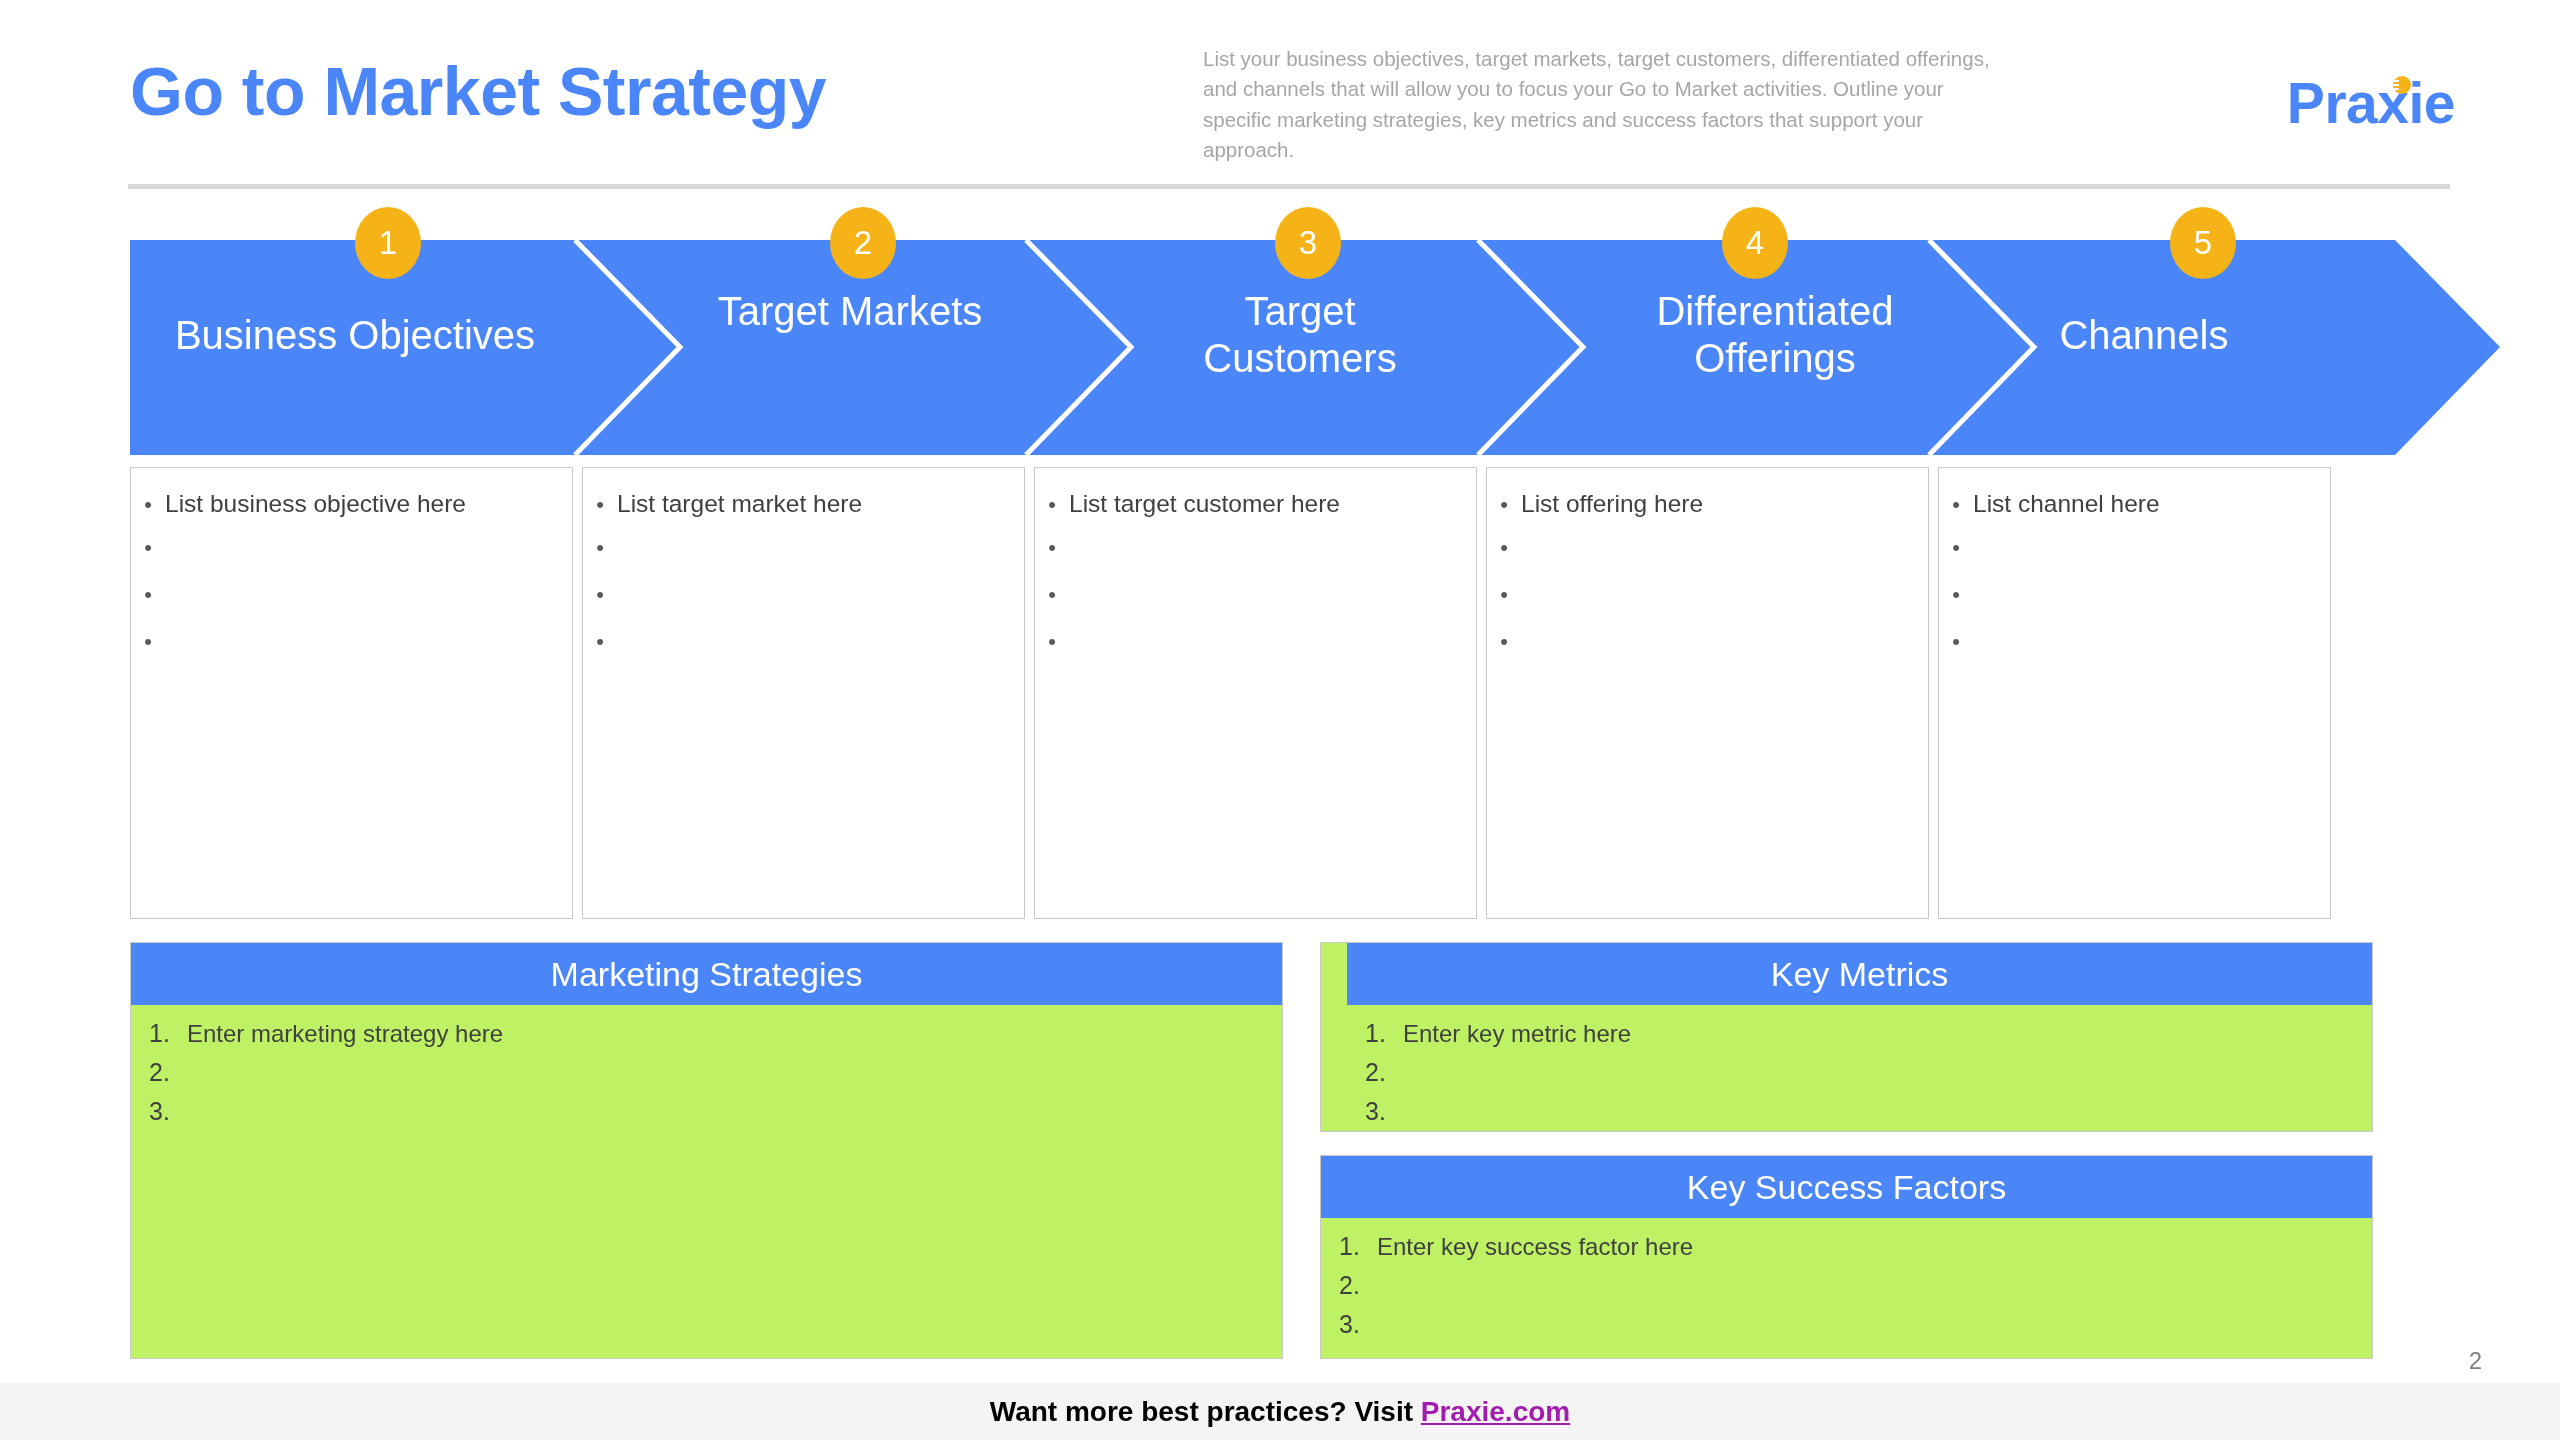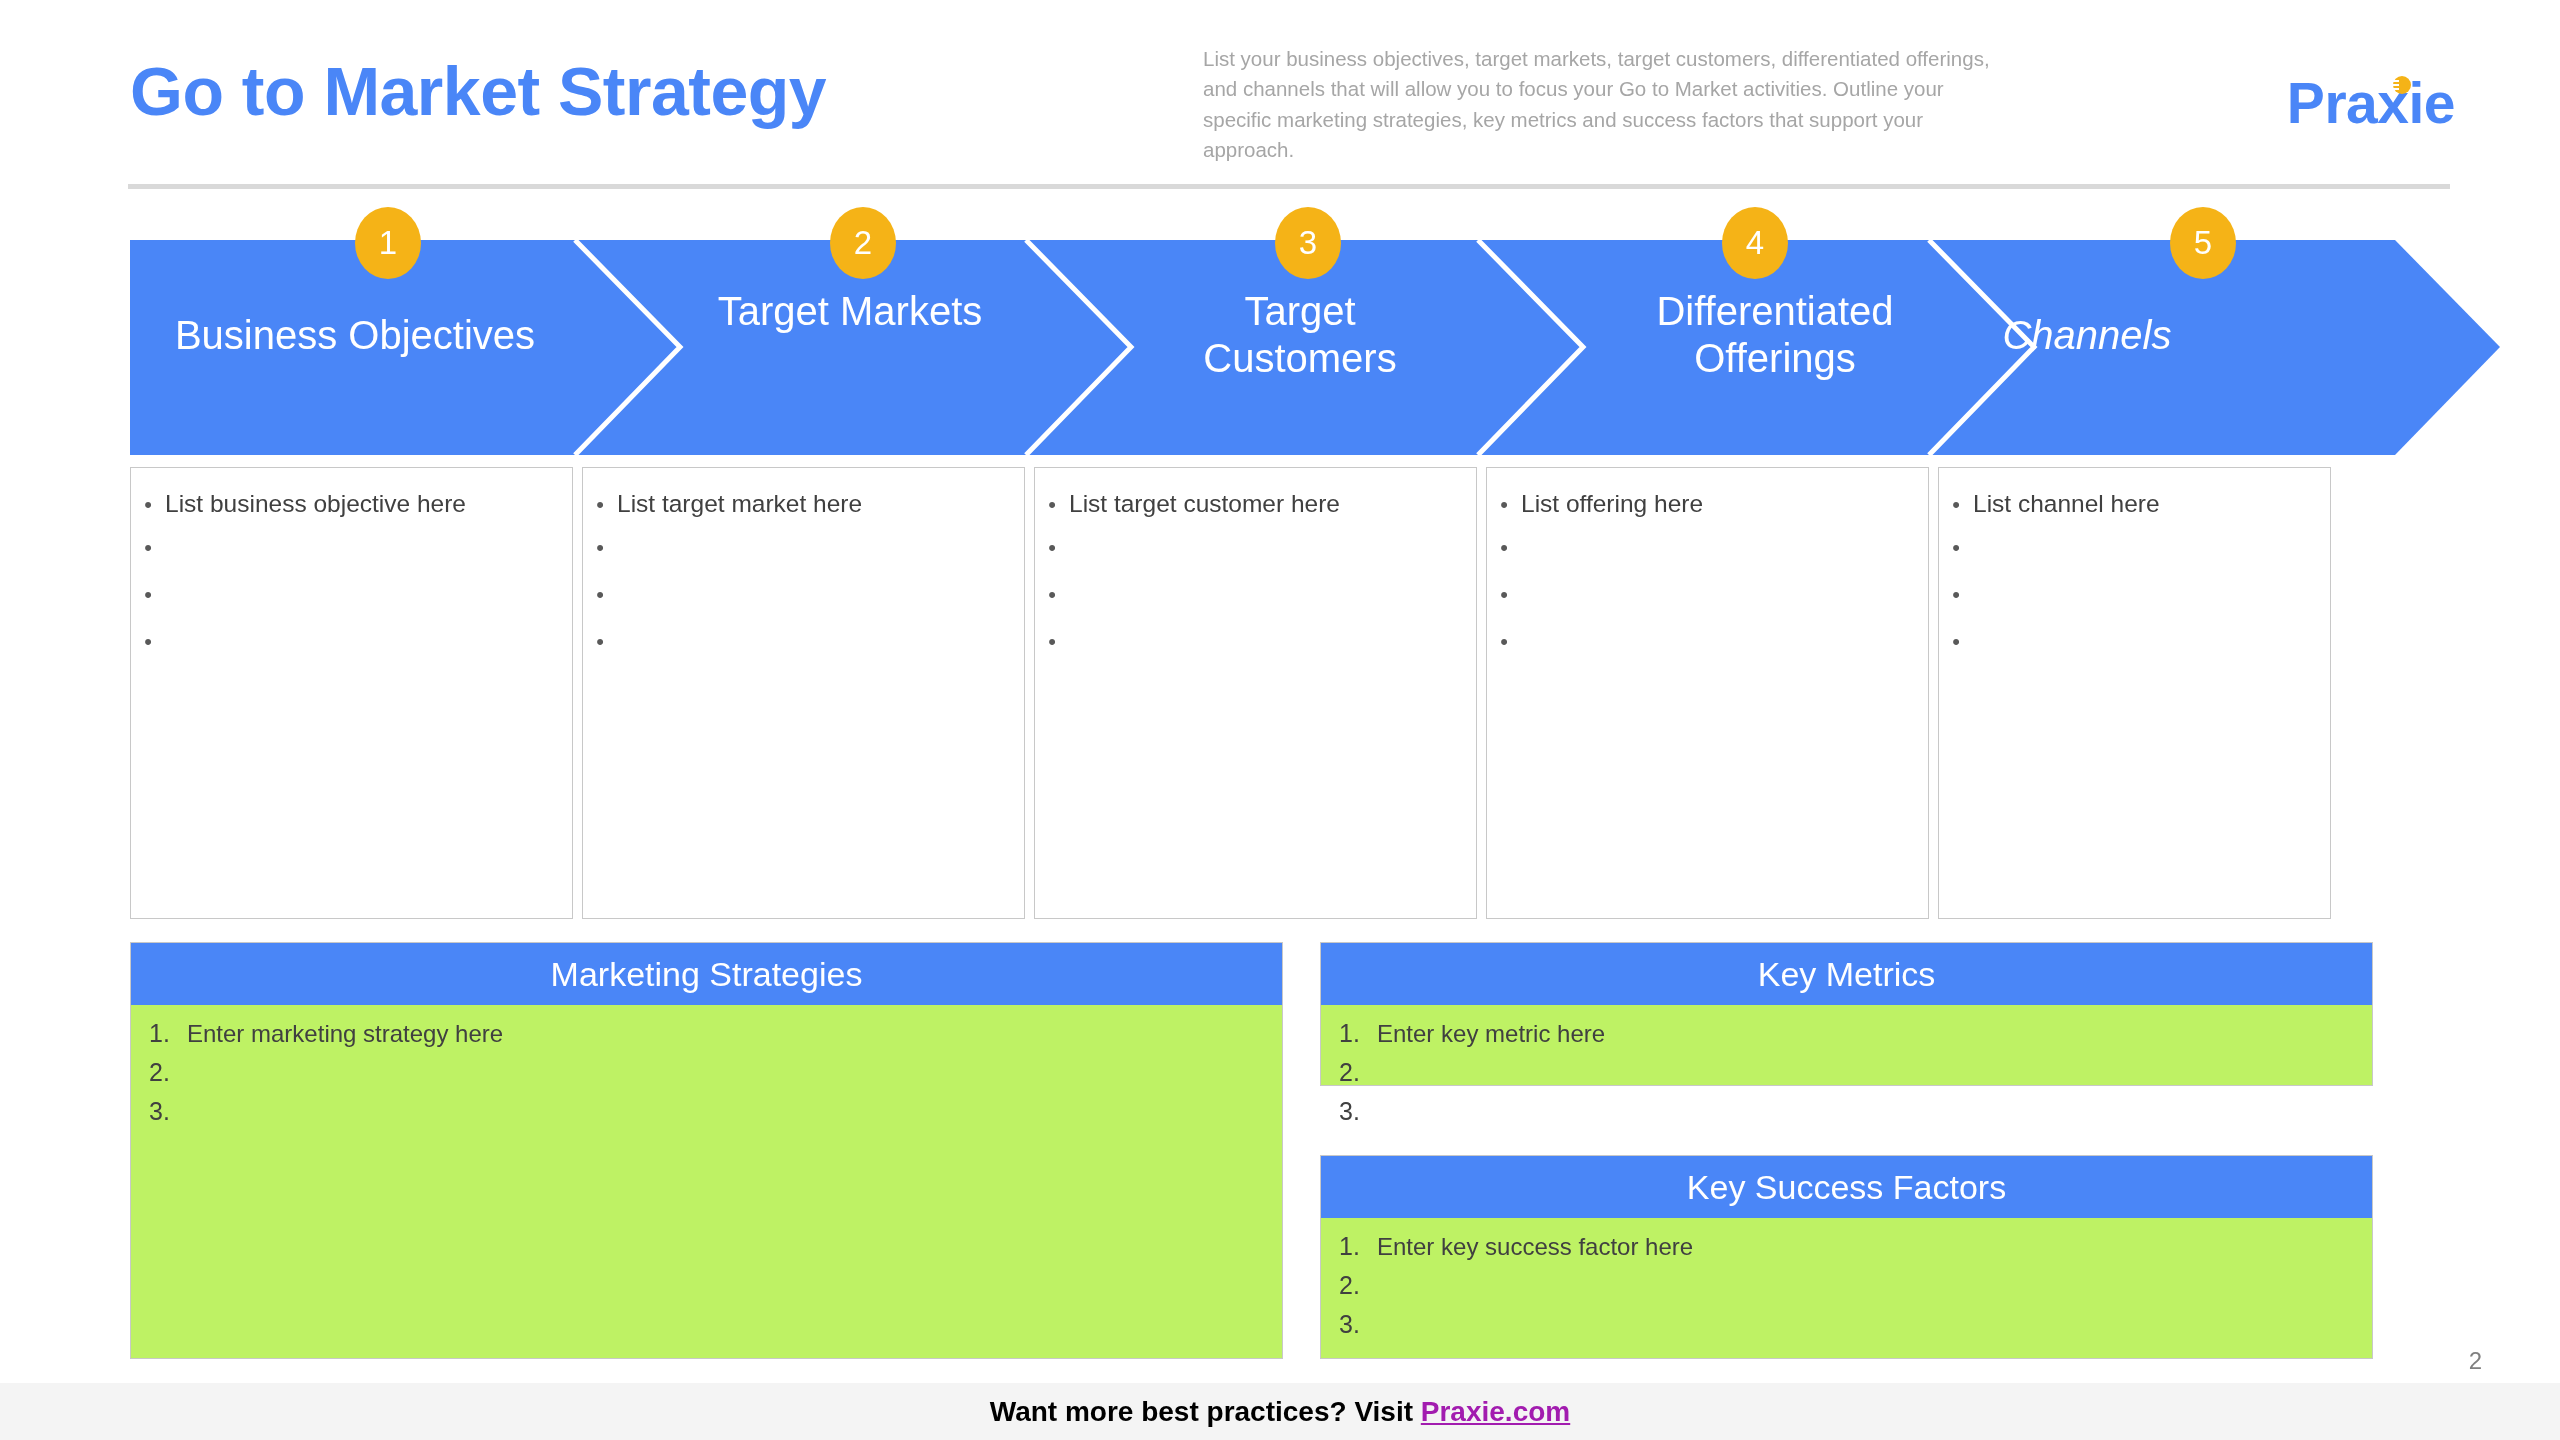--- a/index.html
+++ b/index.html
@@ -154,21 +154,21 @@
       <polyline points="1026,0 1131,107 1026,215"></polyline>
       <polyline name="c3" points="1478,0 1583,107 1478,215"></polyline>
       <polyline points="1929,0 2034,107 1929,215"></polyline>
     </g>
   </svg>
 
   <div class="step-label" style="left:140px; top:72px; width:430px;">Business Objectives</div>
   <div class="step-label" style="left:700px; top:48px; width:300px;">Target Markets</div>
   <div class="step-label" style="left:1150px; top:48px; width:300px;">Target Customers</div>
   <div class="step-label" style="left:1590px; top:48px; width:370px;">Differentiated Offerings</div>
-  <div class="step-label" style="left:1932px; top:72px; width:310px;font-style:italic;">Channels</div>
+  <div class="step-label" style="left:1989px; top:72px; width:310px;">Channels</div>
 
   <div class="step-num" style="left:355px; top:-33px;">1</div>
   <div class="step-num" style="left:830px; top:-33px;">2</div>
   <div class="step-num" style="left:1275px; top:-33px;">3</div>
   <div class="step-num" style="left:1722px; top:-33px;">4</div>
   <div class="step-num" style="left:2170px; top:-33px;">5</div>
 </div>
 
 <div class="boxrow">
 
@@ -300,21 +300,21 @@
       <span class="nnum">2.</span>
       <span class="ntext"></span>
     </li>
     <li>
       <span class="nnum">3.</span>
       <span class="ntext"></span>
     </li>
   </ul>
 </div>
 
-<div class="panel" style="left:1320px; top:942px; width:1053px; height:144px;">
+<div class="panel" style="left:1320px; top:942px; width:1053px; height:190px;padding-left:26px;">
   <div class="panel-head">Key Metrics</div>
   <ul class="nlist">
     <li>
       <span class="nnum">1.</span>
       <span class="ntext">Enter key metric here</span>
     </li>
     <li>
       <span class="nnum">2.</span>
       <span class="ntext"></span>
     </li>

